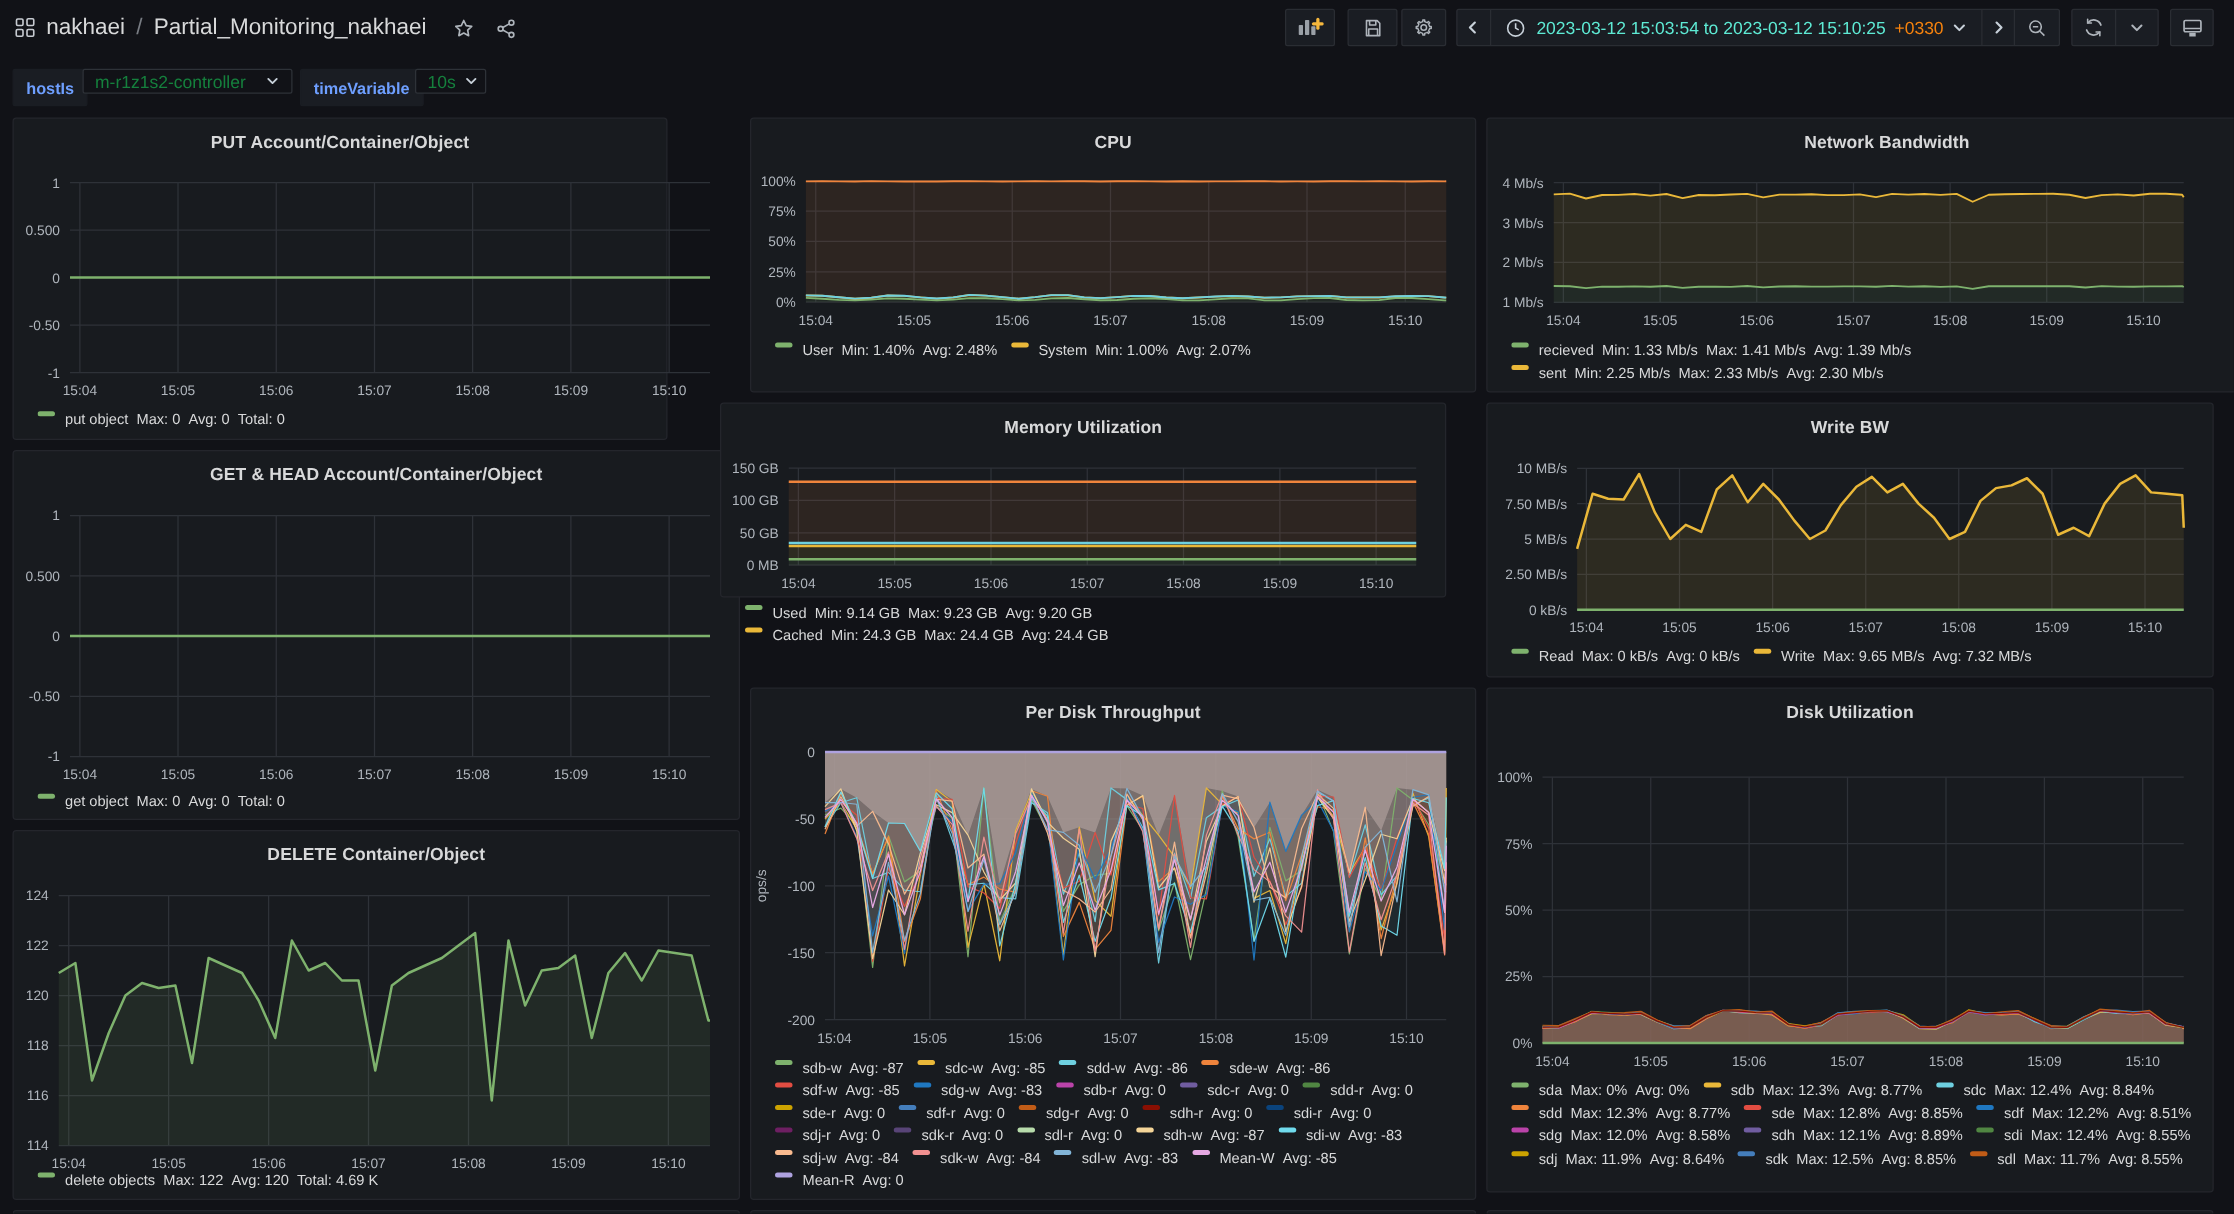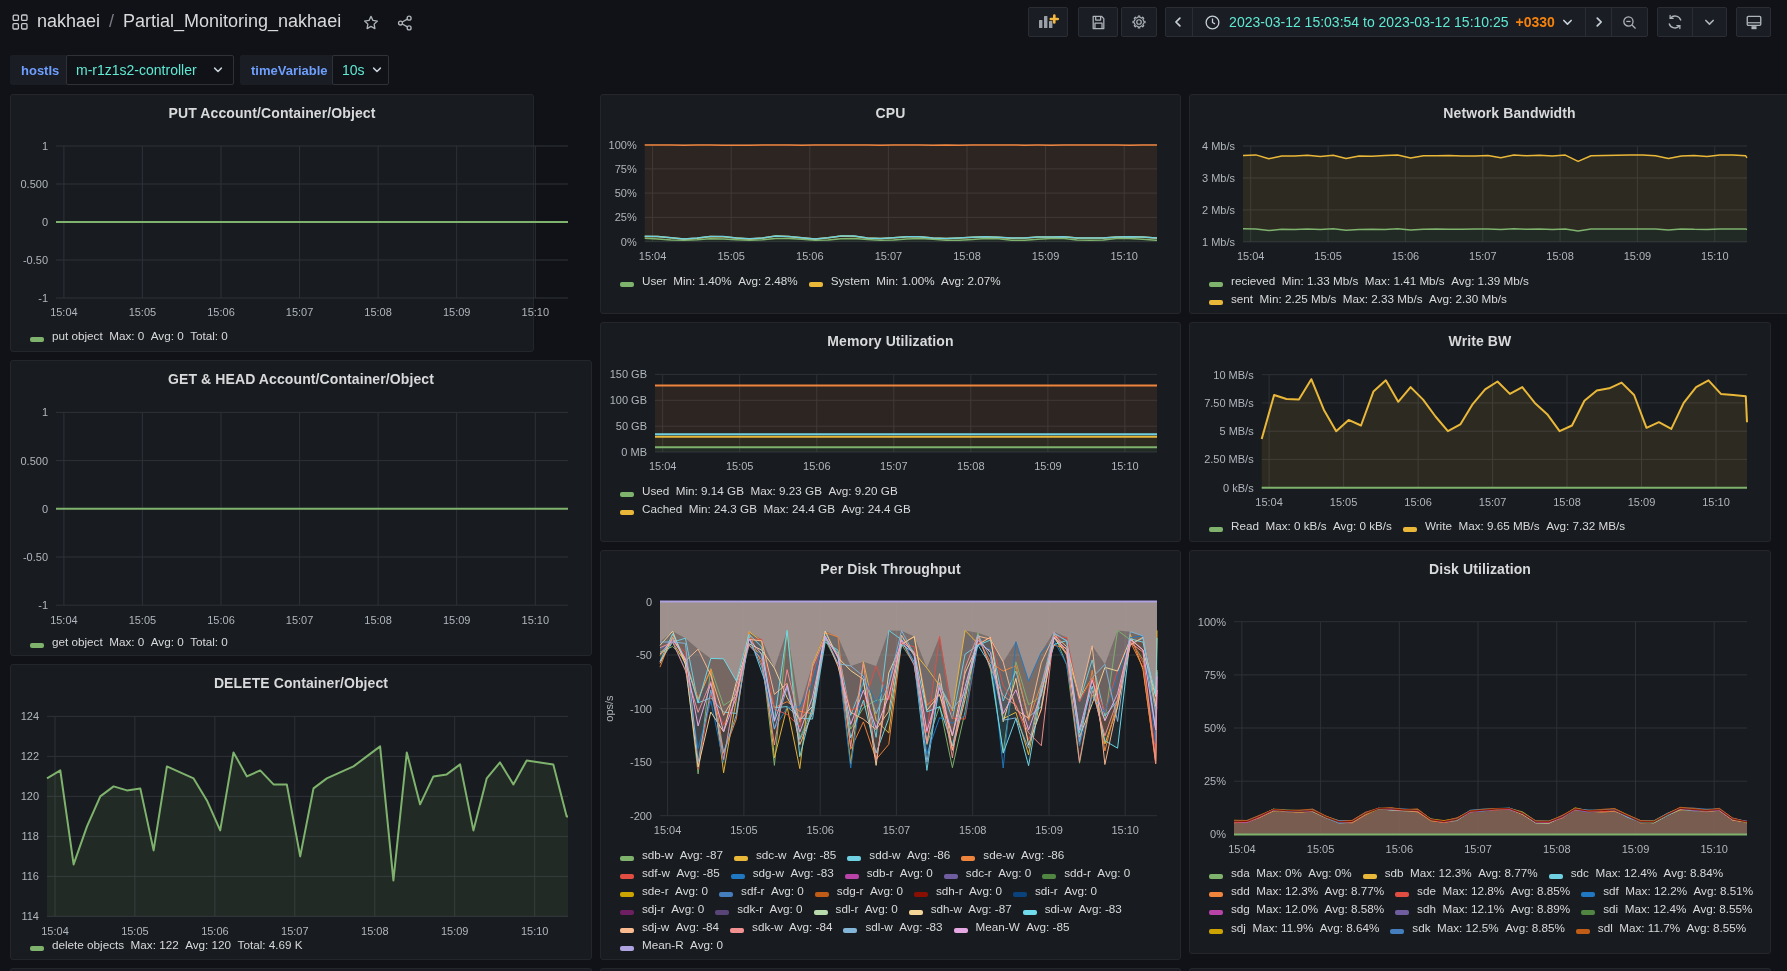--- a/index.html
+++ b/index.html
@@ -1,35 +1,35 @@
 <!DOCTYPE html>
 <html><head><meta charset="utf-8"><style>
 *{margin:0;padding:0;box-sizing:border-box}
 html,body{width:1787px;height:971px;background:#111217;font-family:"Liberation Sans",sans-serif;overflow:hidden;position:relative}
 .panel{position:absolute;background:#181b1f;border:1px solid #24262c;border-radius:3px}
 .sliver{border-bottom:none;border-radius:3px 3px 0 0}
 .ptitle{position:absolute;width:100%;text-align:center;color:#d8d9da;font-size:14px;font-weight:600;letter-spacing:0.1px}
 .ax{fill:#b0b6bd;font-size:11px;font-family:"Liberation Sans",sans-serif}
 .lrow{position:absolute;left:19px;right:4px;height:18px;display:flex;align-items:center;overflow:hidden;white-space:nowrap}
-.li{display:inline-flex;align-items:flex-end;margin-right:11px;color:#d8d9da;font-size:11.7px}
+.li{display:inline-flex;align-items:flex-start;margin-right:11px;color:#d8d9da;font-size:11.7px}
 .li i{display:inline-block;width:14px;height:4.5px;border-radius:2px;margin-right:8px;flex:none}
 .nav{position:absolute;left:0;top:0;width:100%;height:46px}
 .navgrid{position:absolute;left:12px;top:14px;display:flex}
 .bc{position:absolute;left:37px;top:11px;color:#d8d9da;font-size:18px}
 .bcsep{position:absolute;left:109px;top:11px;color:#787c83;font-size:18px}
 .bc2{position:absolute;left:123px;top:11px;color:#d8d9da;font-size:18px}
 .bcic{position:absolute;top:14px;display:flex}
 .tbtn{position:absolute;top:7px;height:30px;background:#1a1d23;border:1px solid #2a2d33;border-radius:2px;display:flex;align-items:center;justify-content:center}
 .tgroup{position:absolute;top:7px;height:30px;background:#1a1d23;border:1px solid #2a2d33;border-radius:2px;display:flex}
 .tseg{height:100%;display:flex;align-items:center;justify-content:center;border-right:1px solid #2a2d33}
 .trange{color:#5eead4;font-size:14px;margin-left:8px}
-.tzone{color:#f5820d;font-size:14px;font-weight:700;margin-left:7px}
+.tzone{color:#f5820d;font-size:14px;font-weight:400;margin-left:7px}
 .submenu{position:absolute;left:0;top:46px;width:100%;height:48px}
 .varlabel{position:absolute;top:9px;height:30px;background:#1a1d23;border:1px solid #1a1d23;border-radius:2px;color:#6e9fff;font-size:13px;font-weight:600;display:flex;align-items:center;padding:0 10px}
-.varval{position:absolute;top:9px;height:30px;background:#111217;border:1px solid #2e3238;border-radius:2px;color:#5eead4;font-size:14px;display:flex;align-items:center;justify-content:space-between;padding:0 9px;white-space:nowrap}
+.varval{position:absolute;top:9px;height:20px;background:#111217;border:1px solid #2e3238;border-radius:2px;color:#15803d;font-size:14px;display:flex;align-items:center;justify-content:space-between;padding:0 9px;white-space:nowrap}
 .vc{display:flex;margin-left:6px}
 </style></head><body>
 <div class="nav">
  <span class="navgrid">
       <svg width="16" height="16" viewBox="0 0 16 16" fill="none" stroke="#c7cbd1" stroke-width="1.3">
         <rect x="1.2" y="1.2" width="5.2" height="5.2" rx="1"></rect>
         <rect x="9.6" y="1" width="5.4" height="5.4" rx="1"></rect>
         <rect x="1" y="9.6" width="5.4" height="5.4" rx="1"></rect>
         <rect x="9.6" y="9.6" width="5.4" height="5.4" rx="1"></rect>
       </svg>
@@ -303,21 +303,21 @@
       <span class="li">
         <i style="background:#7EB26D"></i>
         <span>User&nbsp;&nbsp;Min: 1.40%&nbsp;&nbsp;Avg: 2.48%</span>
       </span>
       <span class="li">
         <i style="background:#EAB839"></i>
         <span>System&nbsp;&nbsp;Min: 1.00%&nbsp;&nbsp;Avg: 2.07%</span>
       </span>
     </div>
   </div>
-<div class="panel" style="left:600px;top:322px;width:581px;height:220px">
+<div class="panel" style="left:576px;top:322px;width:581px;height:156px">
     <div class="ptitle" style="top:10px">Memory Utilization</div>
     <svg width="581" height="220" style="position:absolute;left:0;top:0">
       <line x1="54.0" y1="51.4" x2="556.0" y2="51.4" stroke="#2e3238" stroke-width="1"></line>
       <line x1="54.0" y1="77.3" x2="556.0" y2="77.3" stroke="#2e3238" stroke-width="1"></line>
       <line x1="54.0" y1="103.2" x2="556.0" y2="103.2" stroke="#2e3238" stroke-width="1"></line>
       <line x1="54.0" y1="129.1" x2="556.0" y2="129.1" stroke="#2e3238" stroke-width="1"></line>
       <line x1="61.7" y1="51.4" x2="61.7" y2="129.1" stroke="#2e3238" stroke-width="1"></line>
       <line x1="138.7" y1="51.4" x2="138.7" y2="129.1" stroke="#2e3238" stroke-width="1"></line>
       <line x1="215.8" y1="51.4" x2="215.8" y2="129.1" stroke="#2e3238" stroke-width="1"></line>
       <line x1="292.8" y1="51.4" x2="292.8" y2="129.1" stroke="#2e3238" stroke-width="1"></line>

